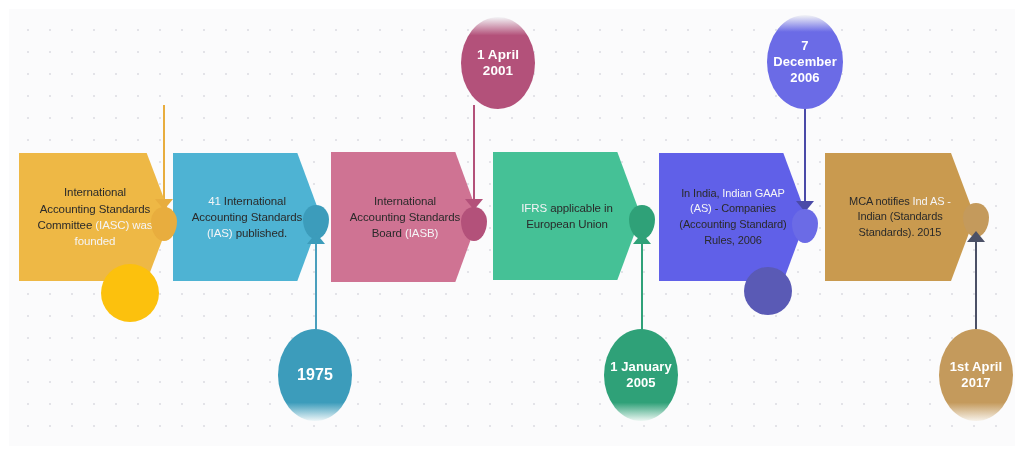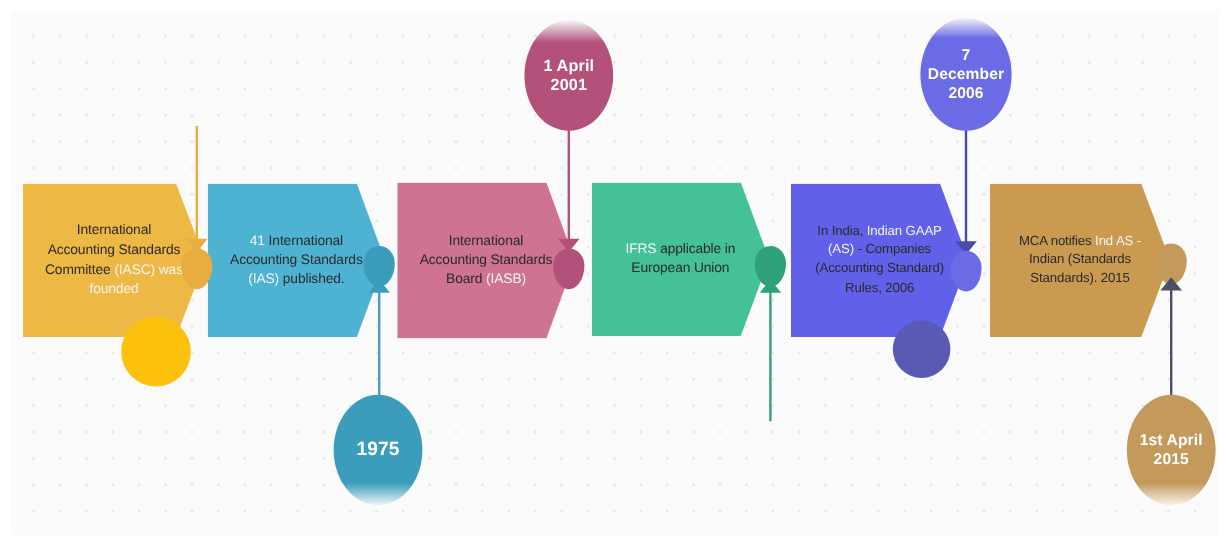--- a/index.html
+++ b/index.html
@@ -195,21 +195,21 @@
     <div class="head" style="border-top:11px solid #4a4aa8;"></div>
     <div class="drop" style="background:#6b6be6;"></div>
   </div>
 
   <div class="pin up" style="left:954px; top:194px; width:26px; height:44px;">
     <div class="drop" style="background:#c49a5c;"></div>
     <div class="head" style="border-bottom:11px solid #4b5066;"></div>
   </div>
 
 
-  <div class="balloon" style="left:428px; top:8px; width:74px; height:92px;
+  <div class="balloon" style="left:452px; top:8px; width:74px; height:92px;
               background:linear-gradient(#f3f4f6 0%, #b3517a 20%, #b3517a 100%);
               font-size:13.5px;">
     <div>
       <div>1 April</div>
       <div>2001</div>
     </div>
   </div>
 
   <div class="balloon" style="left:758px; top:6px; width:76px; height:94px;
               background:linear-gradient(#f3f4f6 0%, #6b6be6 18%, #6b6be6 100%);
@@ -222,23 +222,31 @@
   </div>
 
   <div class="balloon" style="left:269px; top:320px; width:74px; height:92px;
               background:linear-gradient(#3c9cbb 0%, #3c9cbb 80%, #eef6f8 100%);
               font-size:16px;text-align:center;">
     <div>
       <div>1975</div>
     </div>
   </div>
 
+  <div class="balloon" style="left:595px; top:320px; width:74px; height:92px;
+              background:linear-gradient(#2fa178 0%, #2fa178 80%, #edf7f3 100%);
+              font-size:13px;">
+    <div>
+      <div>1 January</div>
+      <div>2005</div>
+    </div>
+  </div>
 
   <div class="balloon" style="left:930px; top:320px; width:74px; height:92px;
               background:linear-gradient(#c49a5c 0%, #c49a5c 80%, #f7f2ea 100%);
               font-size:13px;">
     <div>
       <div>1st April</div>
-      <div>2015</div>
+      <div>2017</div>
     </div>
   </div>
 
 </div>
 
 </body></html>

